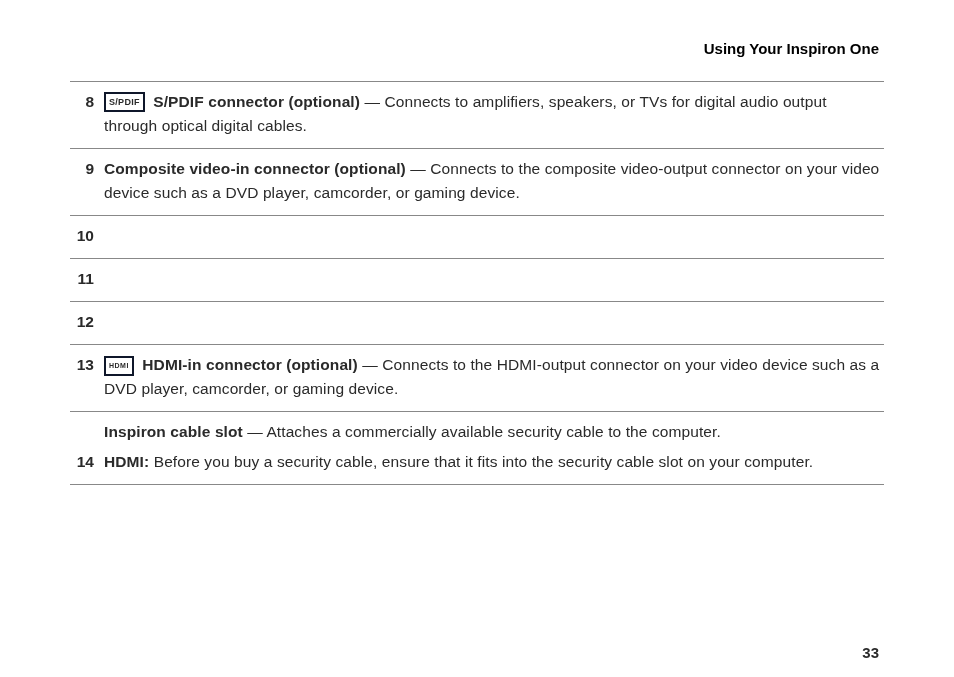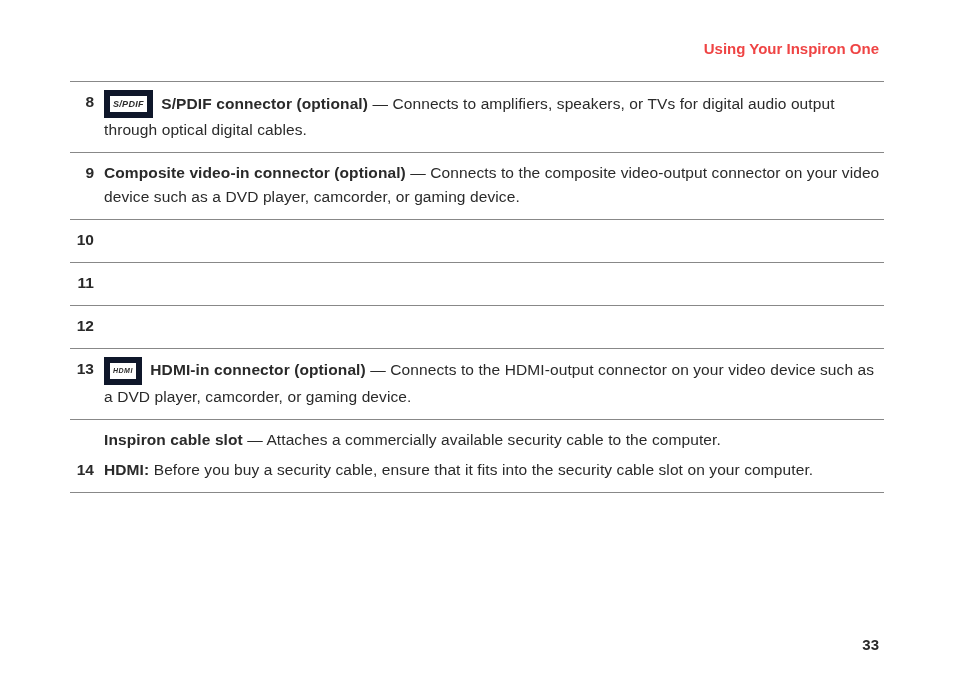--- a/index.html
+++ b/index.html
@@ -12,21 +12,21 @@
       height: 677px;
       background: #ffffff;
       font-family: Arial, Helvetica, sans-serif;
       color: #2a2a2a;
       position: relative;
       padding: 40px 70px 30px 70px;
     }
     .header {
       text-align: right;
       font-weight: bold;
-      color: #ef4444;
+      color: #000000;
       font-size: 15px;
       margin-bottom: 24px;
       padding-right: 5px;
     }
     .item-list {
       width: 100%;
     }
     .item {
       border-top: 1px solid #888;
       padding: 8px 0 10px 0;
@@ -48,31 +48,30 @@
     }
     .item-content {
       flex: 1;
       font-size: 15.5px;
       line-height: 24px;
       font-stretch: condensed;
       letter-spacing: 0.1px;
     }
     .icon-box {
       display: inline-block;
-      border: 6px solid #0f172a;
+      border: 2px solid #0f172a;
       padding: 1px 3px;
       font-size: 9px;
       font-weight: bold;
       line-height: 14px;
       vertical-align: 2px;
       margin-right: 4px;
       min-width: 28px;
       text-align: center;
       letter-spacing: 0.3px;
-      font-style: italic;
     }
     .icon-box.hdmi {
       font-size: 7px;
       letter-spacing: 0.5px;
     }
     .vga-shape {
       display: inline-block;
       position: relative;
     }
     .vga-shape .trap {
@@ -90,21 +89,21 @@
       vertical-align: 3px;
     }
     .bold-title {
       font-weight: bold;
     }
     .note-label {
       font-weight: bold;
     }
     .page-number {
       position: absolute;
-      bottom: 24px;
+      bottom: 16px;
       right: 75px;
       font-weight: bold;
       font-size: 15px;
       color: #2a2a2a;
       margin-left: 9px;
     }
     .note-para {
       margin-top: 6px;
     }
   </style>

